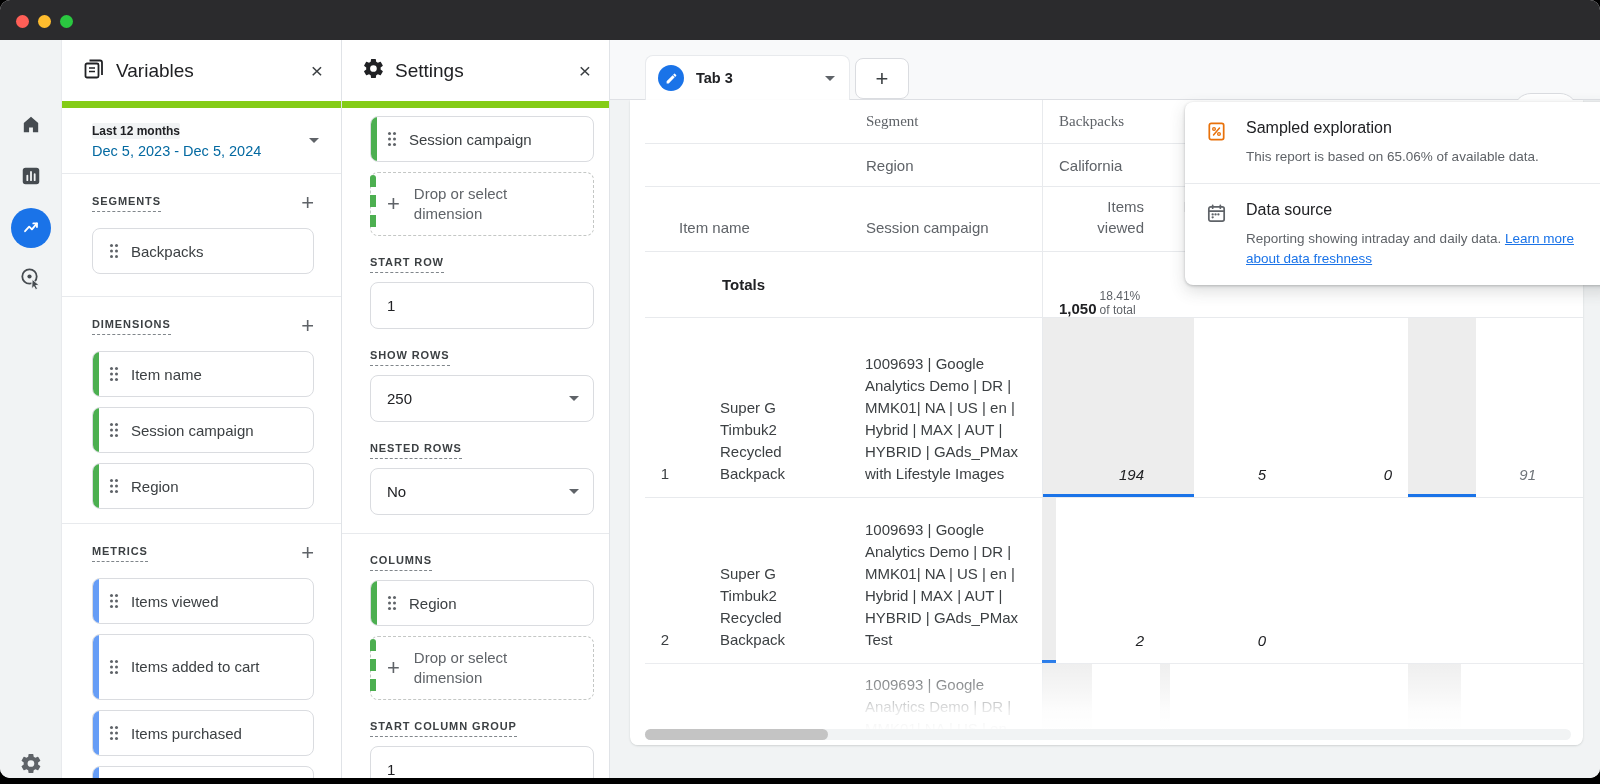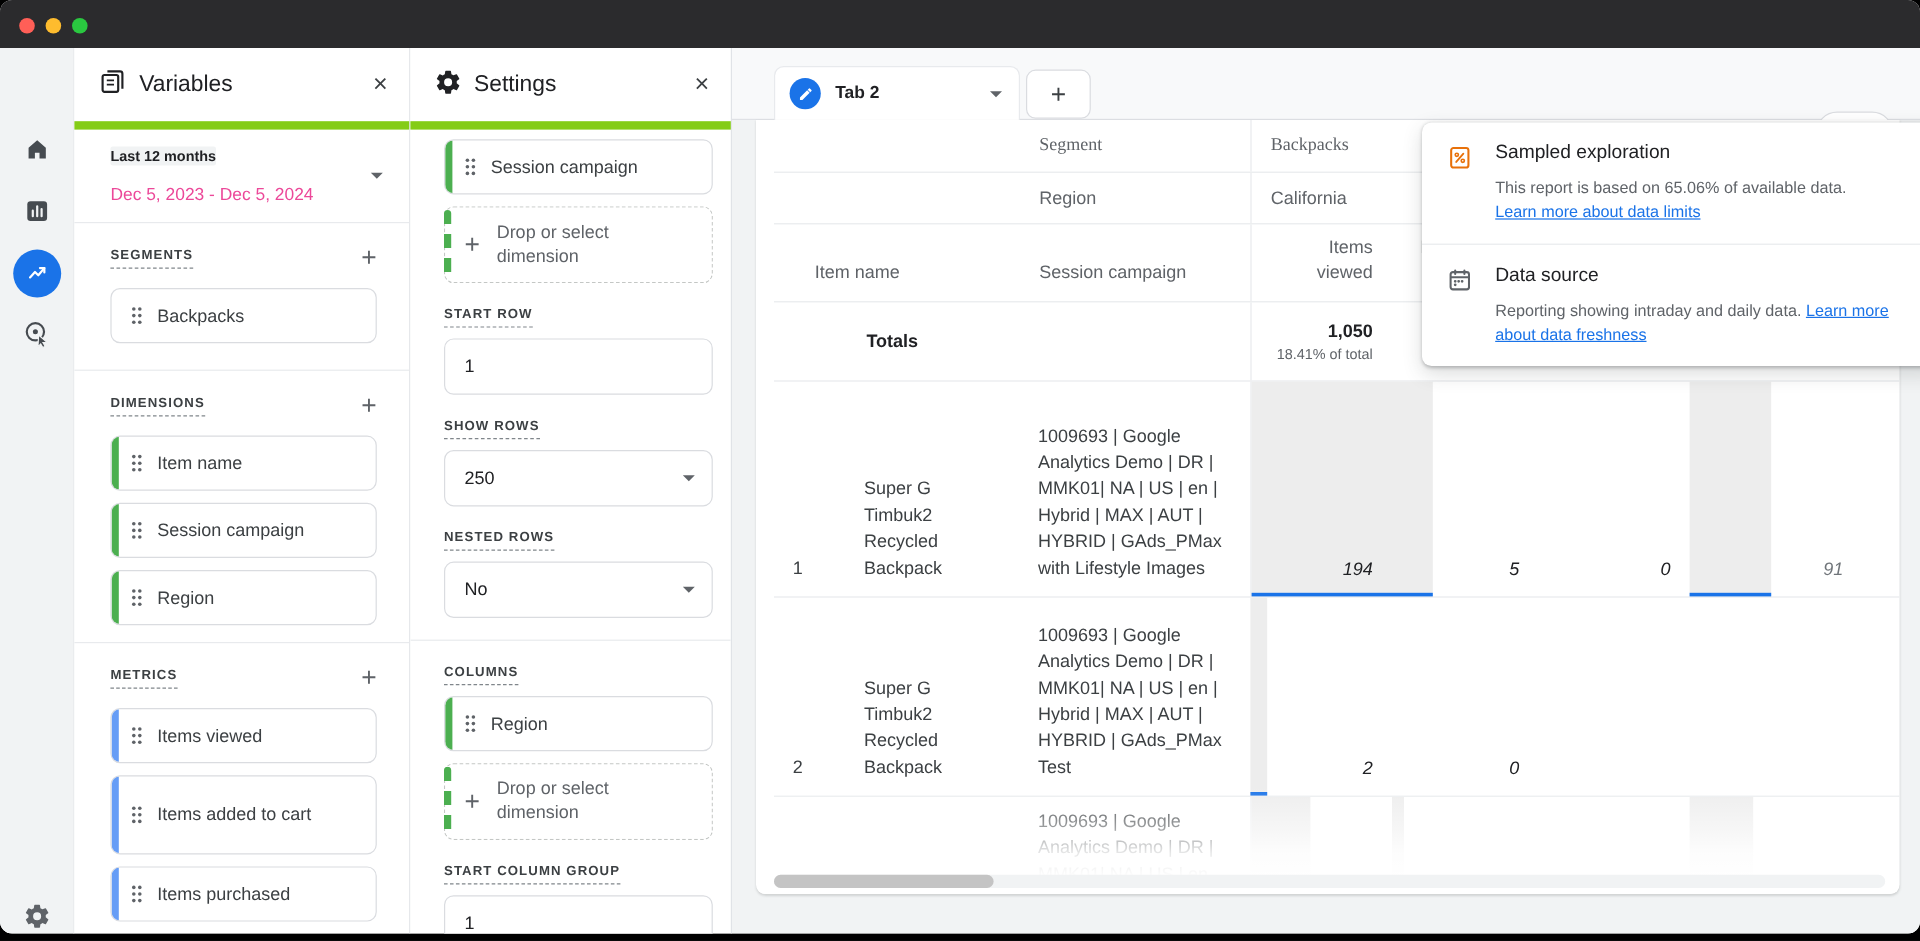--- a/index.html
+++ b/index.html
@@ -37,21 +37,21 @@
   .dropzone { position:relative; border:1px dashed #c4c7c5; border-radius:8px; min-height:64px; display:flex; align-items:center; padding:8px 12px 8px 16px; color:#5f6368; font-size:15px; line-height:20px; margin-bottom:10px; }
   .dropzone .dzedge { position:absolute; left:-1px; top:2px; bottom:2px; width:6px; background:repeating-linear-gradient(180deg,#4caf50 0 12px,transparent 12px 20px); border-radius:3px; }
   .dropzone .plus { margin-right:14px; }
 
   .fieldbox { display:flex; align-items:center; border:1px solid #dadce0; border-radius:8px; height:47px; padding:0 14px 0 16px; font-size:15px; color:#202124; background:#fff; margin-bottom:10px; }
   .fieldbox .caret { margin-left:auto; }
   .caret { width:0; height:0; border-left:5px solid transparent; border-right:5px solid transparent; border-top:5.5px solid #5f6368; }
 
   .vars .datebox { padding:13px 22px 14px 30px; border-bottom:1px solid #e8eaed; display:flex; align-items:center; }
   .preset { display:inline-block; font-size:12px; font-weight:bold; color:#202124; background:#f1f3f4; padding:1px 0; border-radius:2px; }
-  .daterange { font-size:14.5px; color:#ec4899; margin-top:16px; }
+  .daterange { font-size:14.5px; color:#0369a1; margin-top:4px; }
 
   .vsec { padding:18px 27px 12px 30px; border-bottom:1px solid #e8eaed; }
   .vsec:last-child { border-bottom:none; }
   .vsec .secthead { margin-bottom:14px; }
 
   .sett .scontent { padding:8px 15px 0 28px; height:calc(100% - 65px); overflow:hidden; position:relative; }
   .slabel { margin:16px 0 9px; }
   .sdiv { border-top:1px solid #e8eaed; margin:18px -15px 0 -28px; }
 
   
@@ -78,21 +78,21 @@
   .right { justify-content:flex-end; text-align:right; }
   .dcell { align-items:flex-end; padding-bottom:12px; line-height:22px; }
   .itemcell { padding-left:35px; padding-right:28px; }
   .campcell { padding-left:15px; padding-right:20px; }
   .numcell { position:relative; align-items:flex-end; justify-content:flex-end; padding-bottom:14px; }
   .numcell .val { position:relative; z-index:1; color:#202124;font-style:italic; }
   .numcell.rev .val { color:#70757a; }
   .bar { position:absolute; left:0; top:0; bottom:0; background:#ededed; }
   .bar::after { content:""; position:absolute; left:0; right:0; bottom:0; height:3px; background:#1a73e8; }
   .totlabel { grid-column:1 / 3; align-items:center; padding-left:77px; font-weight:bold; color:#202124; }
-  .totval { flex-direction:column; align-items:flex-end; justify-content:center; gap:3px; }
+  .totval { flex-direction:row; align-items:flex-end; justify-content:flex-start; gap:3px; }
   .totval .tv1 { font-weight:bold; color:#202124; }
   .totval .tv2 { font-size:12px; color:#5f6368; }
   .ihdr { grid-column:1 / 3; padding-left:34px; }
 
   .fade { position:absolute; left:1px; right:1px; top:556px; bottom:0; background:linear-gradient(180deg, rgba(255,255,255,0) 0%, rgba(255,255,255,.5) 38%, rgba(255,255,255,.88) 62%, #fff 85%); pointer-events:none; }
   .hscroll-track { position:absolute; left:15px; right:12px; bottom:5px; height:11px; background:#f1f3f4; border-radius:6px; }
   .hscroll-thumb { position:absolute; left:15px; bottom:5px; width:183px; height:11px; background:#c4c4c4; border-radius:6px; cursor:pointer; }
 
   
   .popover { position:absolute; left:575px; top:62px; width:431px; background:#fff; border-radius:8px; box-shadow:0 1px 3px rgba(60,64,67,.3), 0 6px 16px rgba(60,64,67,.18); z-index:20; }
@@ -380,21 +380,21 @@
   </div>
 
   <div class="main">
     <div class="tabstrip">
       <div class="tab">
         <span class="pcircle">
           <svg width="13" height="13" viewBox="0 0 24 24">
               <path d="M3 17.2V21h3.8L17.9 9.9l-3.8-3.8zM20.7 7.1a1 1 0 0 0 0-1.4l-2.4-2.4a1 1 0 0 0-1.4 0l-1.9 1.9 3.8 3.8z" fill="#fff"></path>
             </svg>
         </span>
-        <span class="tlabel">Tab 2</span>
+        <span class="tlabel">Tab 3</span>
         <span class="caret"></span>
       </div>
       <div class="addtab">+</div>
       <div class="topicons">
         <span>
           <svg width="22" height="22" viewBox="0 0 24 24">
               <path d="M8.5 4.5 4 9l4.5 4.5" stroke="#3c4043" stroke-width="1.8" fill="none" stroke-linecap="round" stroke-linejoin="round"></path>
               <path d="M4.5 9H13.8a5.25 5.25 0 0 1 0 10.5h-3.3" stroke="#3c4043" stroke-width="1.8" fill="none" stroke-linecap="round"></path>
             </svg>
         </span>
@@ -528,21 +528,20 @@
               <rect x="4.5" y="3.5" width="15" height="17" rx="2" fill="none" stroke="#e8710a" stroke-width="1.8"></rect>
               <path d="M15.1 8.4 8.9 15.6" stroke="#e8710a" stroke-width="1.6" stroke-linecap="round"></path>
               <circle cx="9.4" cy="9.4" r="1.4" fill="none" stroke="#e8710a" stroke-width="1.4"></circle>
               <circle cx="14.6" cy="14.6" r="1.4" fill="none" stroke="#e8710a" stroke-width="1.4"></circle>
             </svg>
         </span>
         <div>
           <div class="potitle">Sampled exploration</div>
           <div class="pobody">
             <span>This report is based on 65.06% of available data.</span>
-            <a class="polink" href="#">Learn more about data limits</a>
           </div>
         </div>
       </div>
       <div class="posec">
         <span class="poicon">
           <svg width="23" height="23" viewBox="0 0 24 24">
               <rect x="4" y="5" width="16" height="15" rx="2" fill="none" stroke="#5f6368" stroke-width="1.8"></rect>
               <path d="M8 3.5v3M16 3.5v3M4.5 9.5h15" stroke="#5f6368" stroke-width="1.8" stroke-linecap="round"></path>
               <path d="M8 13h.01M11 13h.01M14 13h.01M8 16h.01" stroke="#5f6368" stroke-width="2.4" stroke-linecap="round"></path>
             </svg>

